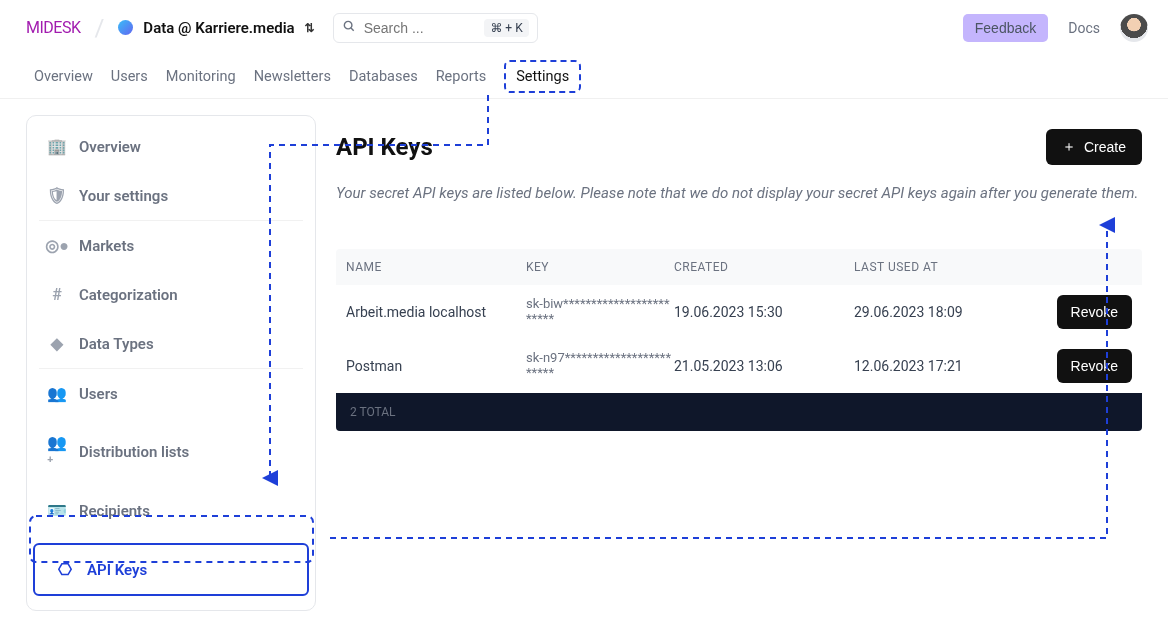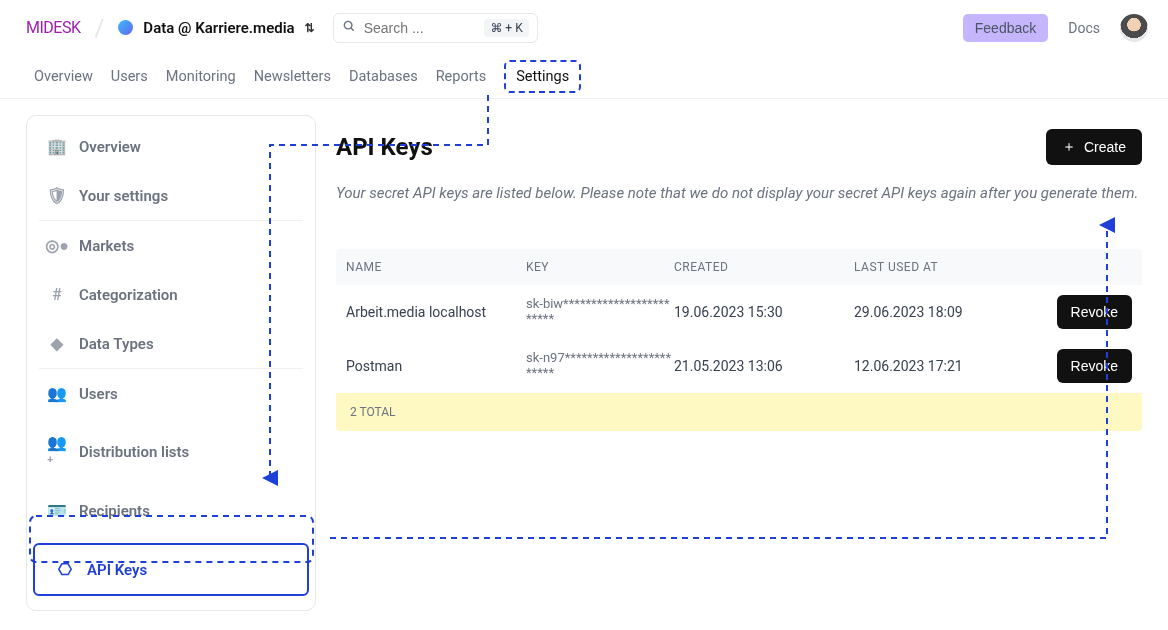--- a/index.html
+++ b/index.html
@@ -47,21 +47,21 @@
 .col-name { width: 180px; }
 .col-key { width: 148px; }
 .col-created { width: 180px; }
 .col-last { width: 180px; }
 .col-act { flex: 1; display: flex; justify-content: flex-end; }
 .trow { display: flex; align-items: center; padding: 10px 10px; min-height: 54px; }
 .trow .col-name { color: #374151; }
 .trow .col-key { color: #6b7280; font-size: 13px; word-break: break-all; line-height: 1.15; }
 .trow .col-created, .trow .col-last { color: #374151; font-size: 14px; }
 .revoke-btn { background: #111; color: #fff; border: none; border-radius: 6px; padding: 9px 14px; font-size: 14px; cursor: pointer; }
-.tfoot { background: #fef9c3; color: #6b7280; font-size: 12px; padding: 12px 14px; border-radius: 0 0 4px 4px; }
+.tfoot { background: #0f172a; color: #6b7280; font-size: 12px; padding: 12px 14px; border-radius: 0 0 4px 4px; }
 
 svg.path-annot { position: absolute; pointer-events: none; top: 0; left: 0; }
 </style>
 </head>
 <body>
 
 <div class="topbar">
   <span class="logo">MIDESK</span>
   <span class="slash">/</span>
   <div class="workspace-sel">

